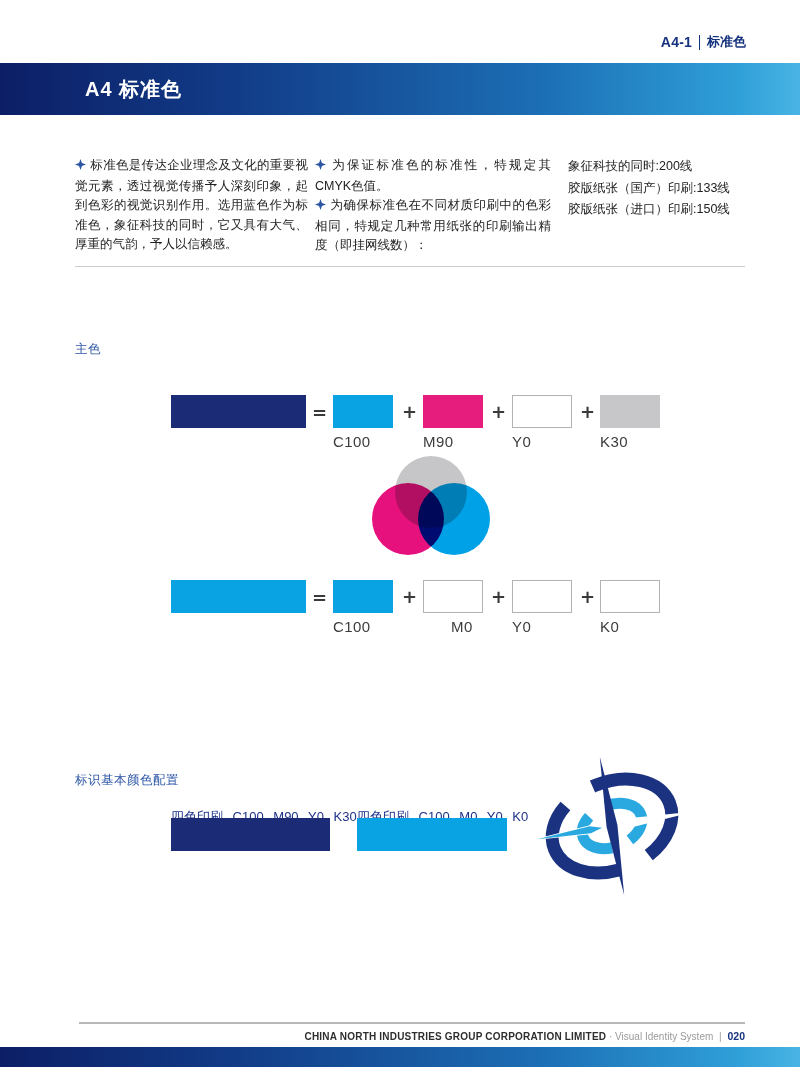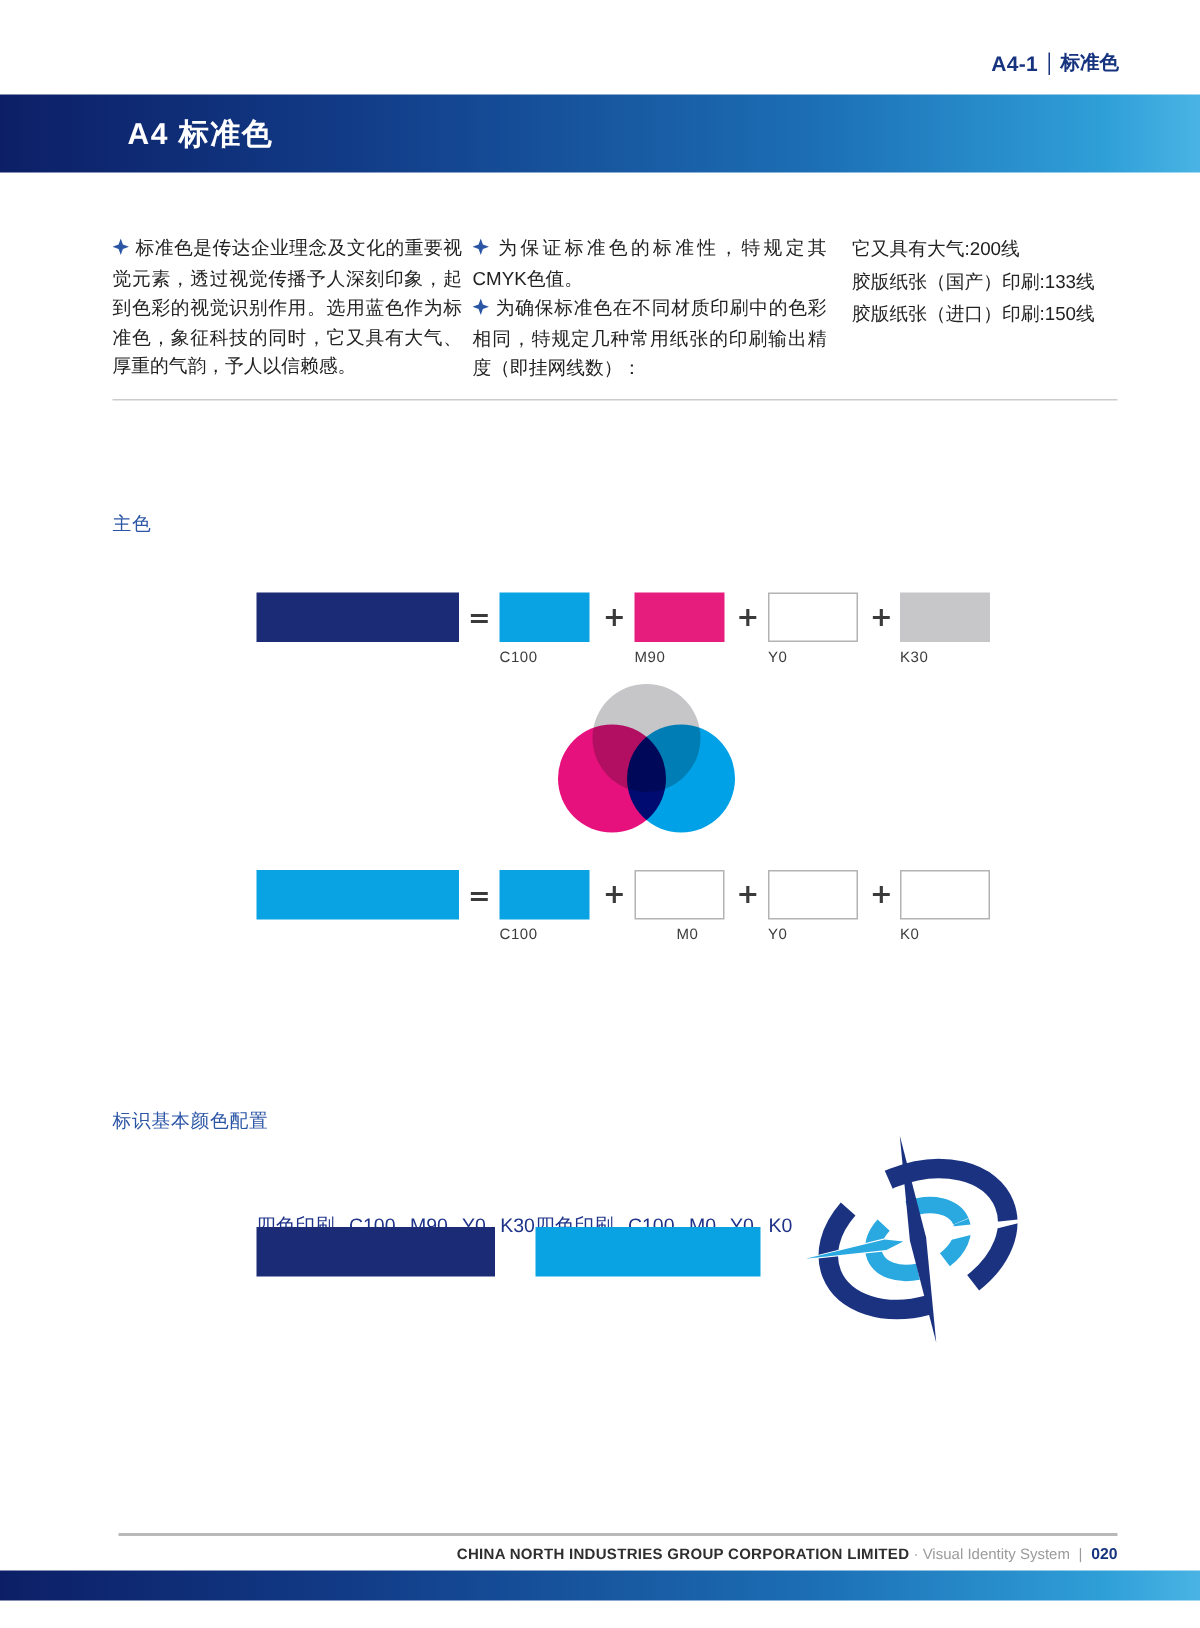--- a/index.html
+++ b/index.html
@@ -29,28 +29,28 @@
   .col1 { left:75px; width:233px; }
   .col2 { left:315px; width:236px; }
   .col3 { left:568px; width:185px; text-align:left; line-height:21.5px; }
   .star-icon { display:inline-block; vertical-align:-1px; margin-right:4px; }
   .col2 p + p { margin-top:0; }
 
   .divider { top:266px; left:75px; width:670px; height:1px; background:#cccccc; }
 
   .section-label { color:#2b55a5; font-size:12.5px; letter-spacing:0.5px; }
   .label-primary { top:341px; left:75px; }
-  .label-config { top:739px; left:75px; }
+  .label-config { top:772px; left:75px; }
 
   
   .result-bar { left:171px; width:135px; height:33px; }
   .swatch { width:60px; height:33px; }
   .swatch.bordered { border:1px solid #b3b3b3; background:#ffffff; }
   .op { font-size:18px; font-weight:bold; color:#3a3a3a; font-family:"DejaVu Sans",sans-serif; }
-  .swlabel { font-size:10px; color:#3c3c3c; letter-spacing:0.4px; }
+  .swlabel { font-size:15px; color:#3c3c3c; letter-spacing:0.4px; }
 
   
   .venn { top:456px; left:372px; width:120px; height:100px; }
   .circle { position:absolute; width:72px; height:72px; border-radius:50%; mix-blend-mode:multiply; }
   .circle-gray    { left:23px; top:0; }
   .circle-magenta { left:0;  top:27px; }
   .circle-cyan    { left:46px; top:27px; }
 
   
   .config-caption { top:808px; font-size:13px; color:#1d3288; word-spacing:6px; white-space:nowrap; }
@@ -104,21 +104,21 @@
 
   <div class="abs intro-col col1">
     <span class="star-icon">
       <svg width="11" height="11" viewBox="0 0 10 10">
           <path d="M5 0 L6.3 3.7 L10 5 L6.3 6.3 L5 10 L3.7 6.3 L0 5 L3.7 3.7 Z" fill="#2b55a5"></path>
         </svg>
     </span><span>标准色是传达企业理念及文化的重要视觉元素，透过视觉传播予人深刻印象，起到色彩的视觉识别作用。选用蓝色作为标准色，象征科技的同时，它又具有大气、厚重的气韵，予人以信赖感。</span>
   </div>
 
   <div class="abs intro-col col3">
-    <div>它又具有大气:200线</div>
+    <div>象征科技的同时:200线</div>
     <div>胶版纸张（国产）印刷:133线</div>
     <div>胶版纸张（进口）印刷:150线</div>
   </div>
 
   <div class="abs divider"></div>
 
   <div class="abs section-label label-primary">主色</div>
 
   <div class="abs result-bar" style="top: 395px; background: rgb(27, 43, 118);"></div>
   <span class="abs op" style="left:312px; top:402px;">=</span>

